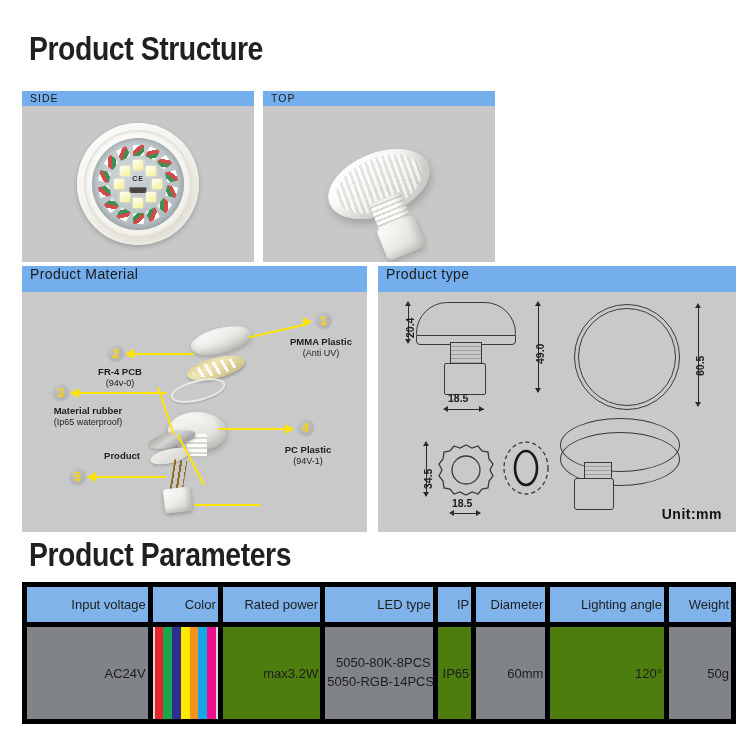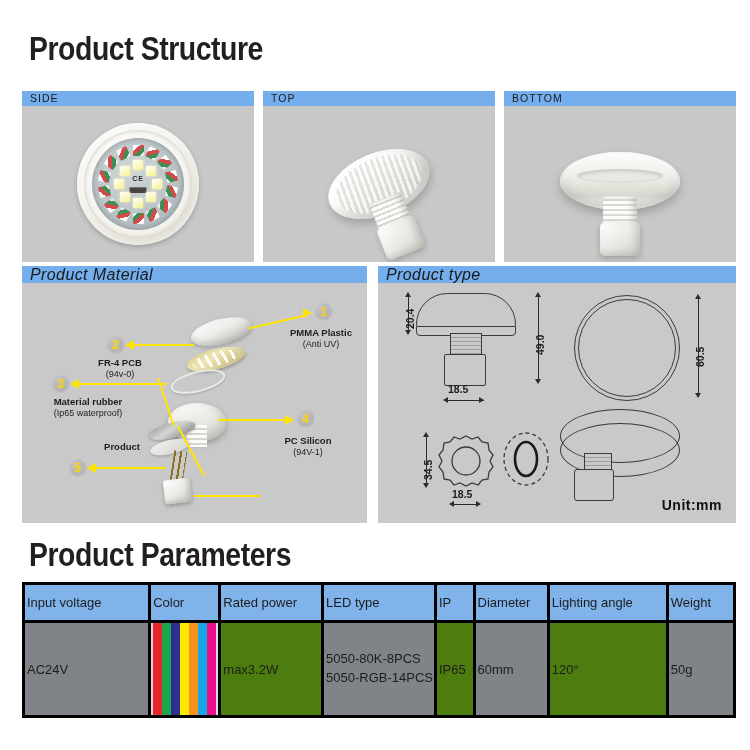--- a/index.html
+++ b/index.html
@@ -21,21 +21,21 @@
   #title-parameters{left:29px;top:536px;}
 
   
   .panel{position:absolute;}
   .panel-head{
     background:#74aeec;color:#1a1a1a;font-size:10.5px;
     box-sizing:border-box;padding:2px 0 2px 8px;
     height:15px;line-height:11px;white-space:nowrap;letter-spacing:0.4px;
   }
   .panel-head.caps{letter-spacing:1px;}
-  .panel-head.big{font-size:16px;height:17px;line-height:13px;font-style:italic;}
+  .panel-head.big{font-size:14px;height:26px;line-height:13px;}
   .panel-body{
     background:#c9c9c9;box-sizing:border-box;position:relative;overflow:hidden;
   }
 
   
   #panel-side{left:22px;top:91px;width:232px;}
   #panel-top{left:263px;top:91px;width:232px;}
   #panel-bottom{left:504px;top:91px;width:232px;}
   .photo-body{height:156px;background:#c8c8c8;}
 
@@ -207,21 +207,21 @@
 
   .gear{position:absolute;}
   .gear svg{display:block;}
 
   
   #param-table{
     position:absolute;left:22px;top:582px;width:714px;
     border-collapse:collapse;table-layout:fixed;
   }
   #param-table th,#param-table td{
-    border:3px solid #000000;text-align:left;color:#1d1d1d;
+    border:5px solid #000000;text-align:right;color:#1d1d1d;
     font-weight:normal;
   }
   #param-table th{
     background:#7fb3ea;font-size:13px;height:35px;padding:0 2px;
   }
   #param-table td{height:92px;font-size:13px;padding:0 2px;}
   td.dark{background:#808488;}
   td.light{background:#4d7c0f;}
   td.swatch{background:#d7dadd;padding:0;}
   .swatch-strip{display:flex;height:92px;width:100%;}
@@ -277,30 +277,20 @@
       <div class="lamp-top">
         <div class="cap">
           <div class="ribs"></div>
         </div>
         <div class="neck"></div>
         <div class="nut"></div>
       </div>
     </div>
   </div>
 
-  <div class="panel" id="panel-bottom">
-    <div class="panel-head caps">BOTTOM</div>
-    <div class="panel-body photo-body">
-      <div class="lamp-bottom">
-        <div class="disc-b"></div>
-        <div class="neck" style="top:44px;"></div>
-        <div class="nut" style="top:70px;"></div>
-      </div>
-    </div>
-  </div>
 
   <div class="panel" id="panel-material">
     <div class="panel-head big">Product Material</div>
     <div class="panel-body mid-body">
 
       <div class="part lens" style="left:168px;top:36px;"></div>
       <div class="part pcb-exp" style="left:164px;top:66px;"></div>
       <div class="part oring" style="left:148px;top:88px;"></div>
       <div class="part body-pc" style="left:146px;top:100px;">
         <div class="thread"></div>
@@ -334,21 +324,21 @@
         <span class="l1">Material rubber</span>
         <span class="l2">(Ip65 waterproof)</span>
       </div>
 
       <div class="leader" style="left:196px;top:136px;width:74px;height:2px;"></div>
       <div class="leader" style="left:168px;top:140px;width:2px;height:56px;transform:rotate(-28deg);"></div>
       <div class="leader" style="left:172px;top:212px;width:66px;height:2px;"></div>
       <div class="arrow right" style="left:263px;top:132px;"></div>
       <div class="badge" style="left:274px;top:126px;">4</div>
       <div class="mat-label" style="left:236px;top:152px;width:100px;">
-        <span class="l1">PC Silicon</span>
+        <span class="l1">PC Plastic</span>
         <span class="l2">(94V-1)</span>
       </div>
 
       <div class="leader" style="left:72px;top:184px;width:72px;height:2px;"></div>
       <div class="arrow left" style="left:65px;top:180px;"></div>
       <div class="badge" style="left:46px;top:175px;">5</div>
       <div class="mat-label" style="left:62px;top:158px;width:76px;">
         <span class="l1">Product</span>
       </div>
     </div>

